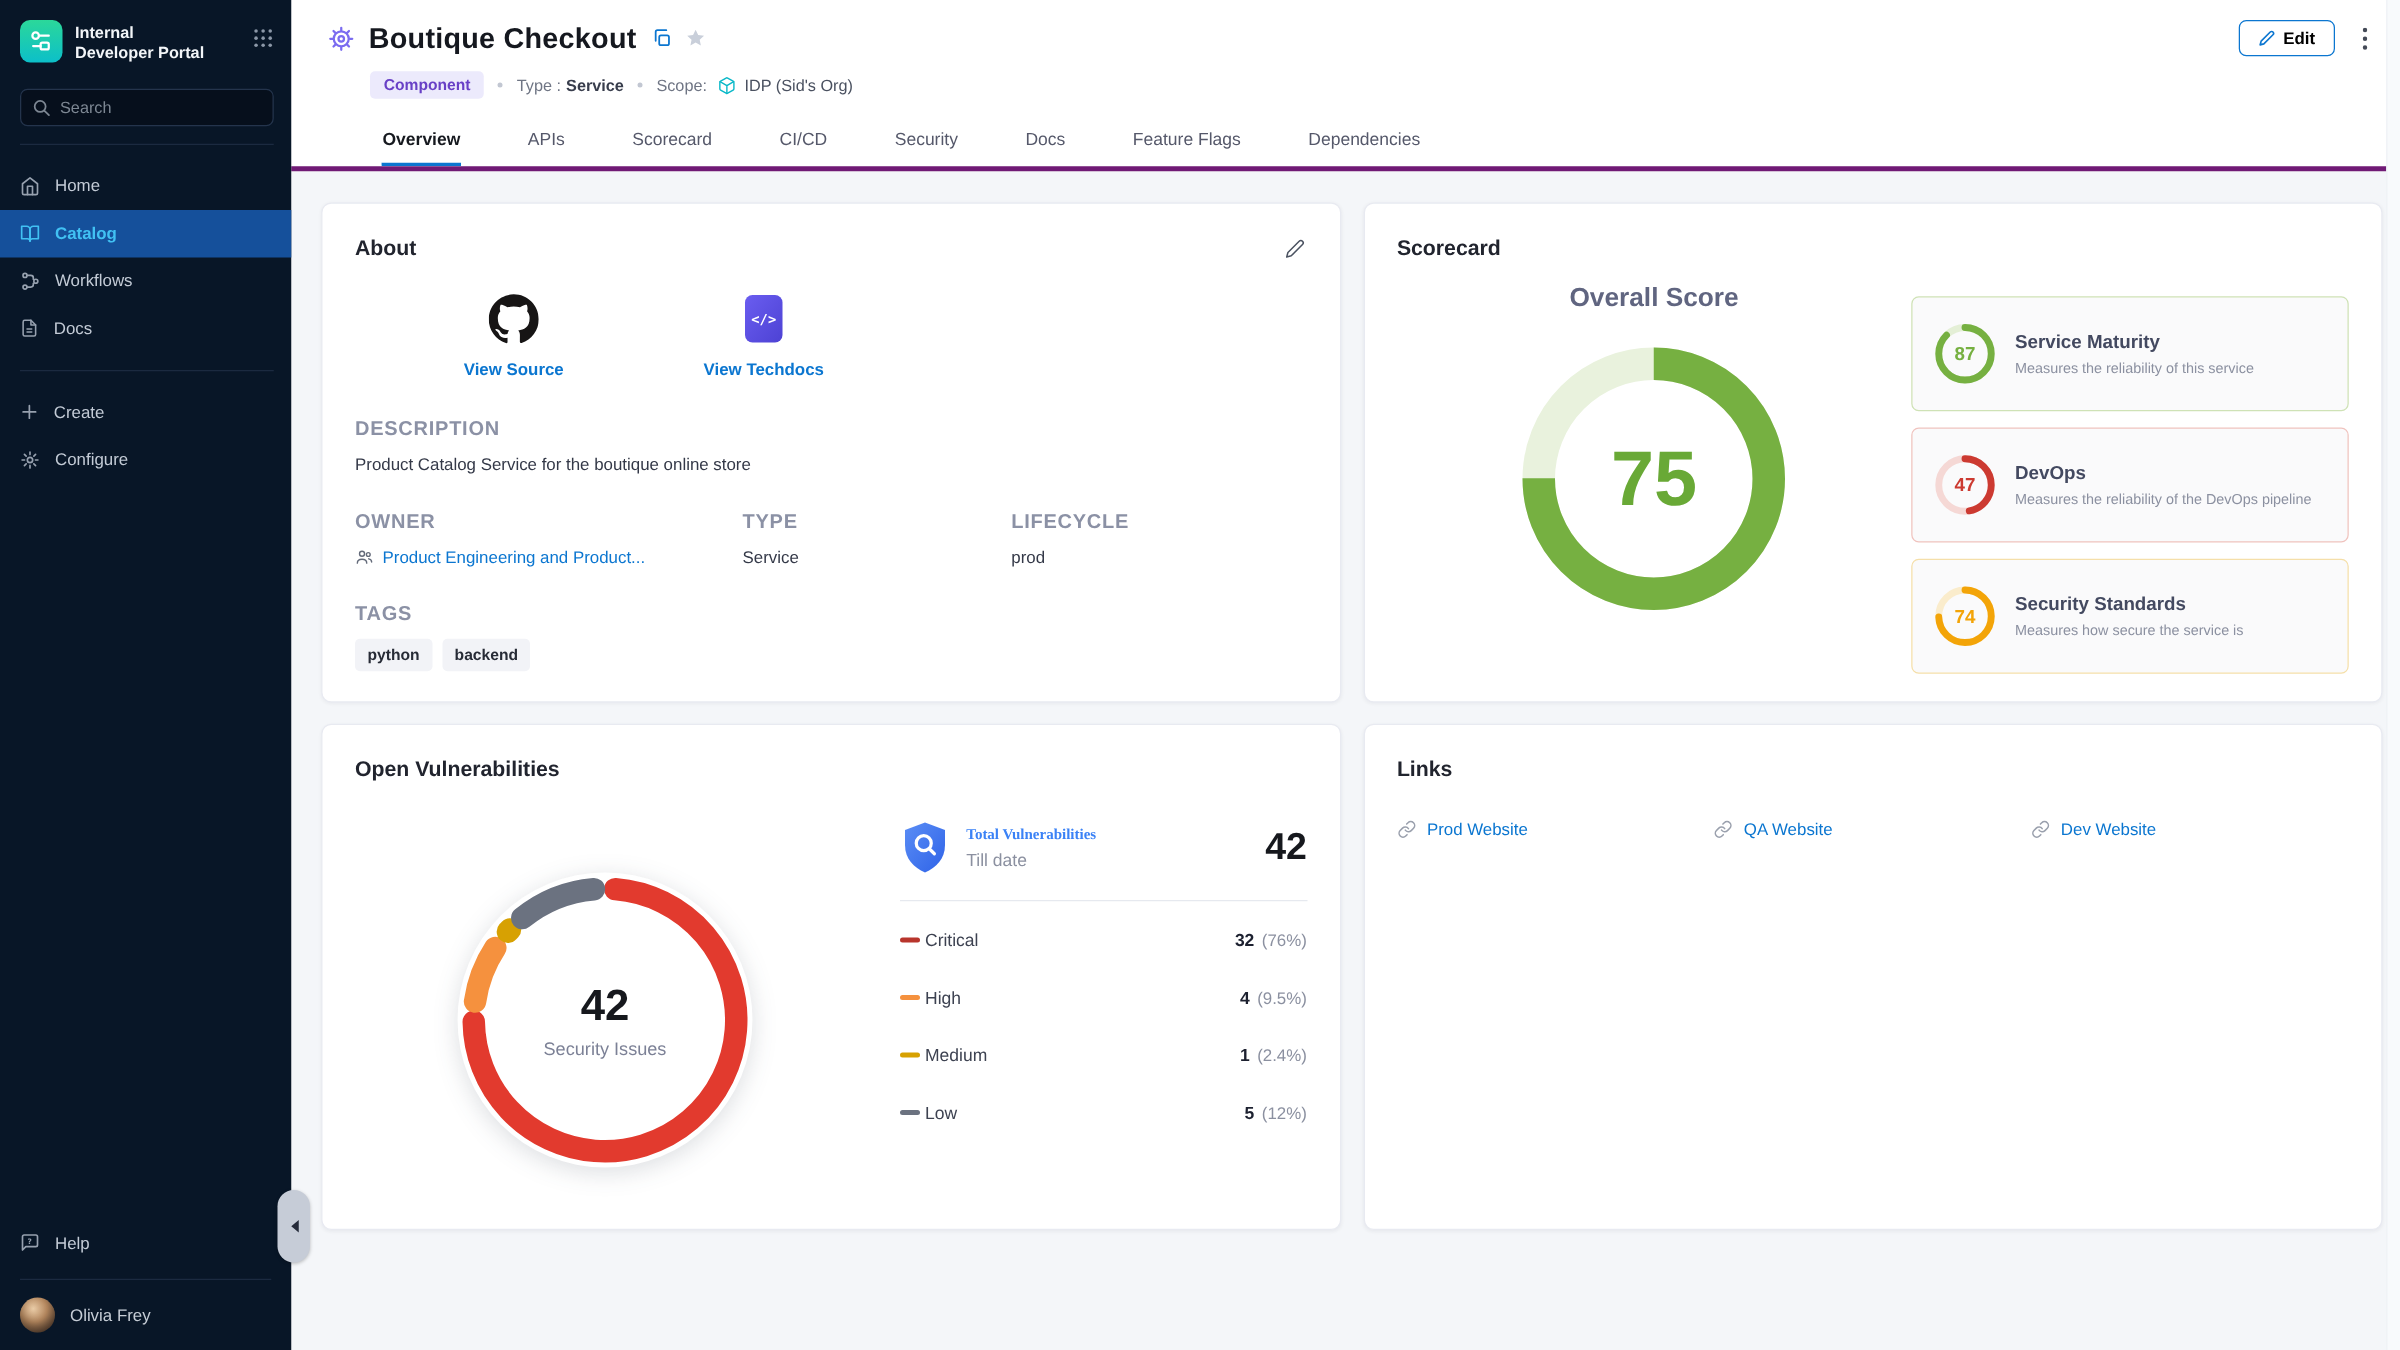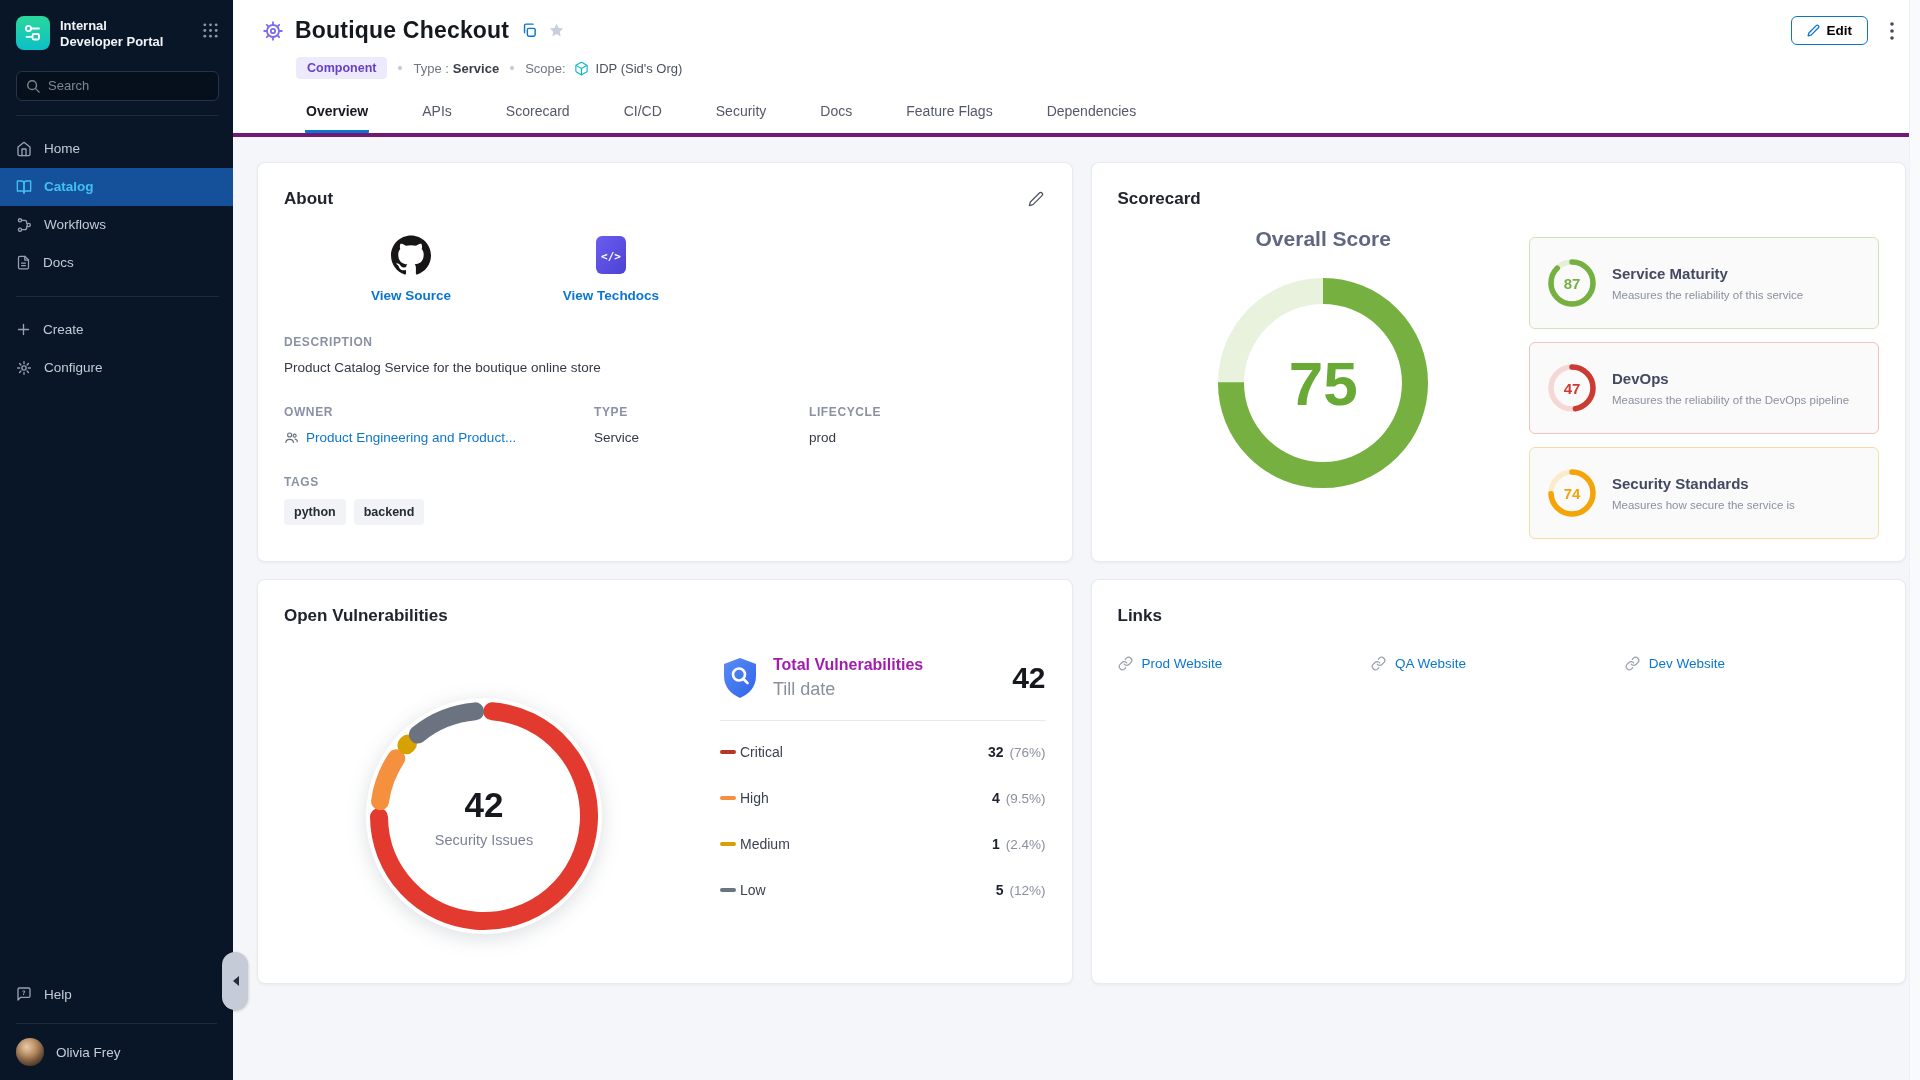--- a/index.html
+++ b/index.html
@@ -49,21 +49,21 @@
   .content { flex:1; padding:25px 14px 0 24px; display:grid; grid-template-columns:1fr 1fr; grid-template-rows:400px 405px; gap:17px 18px; overflow:hidden; }
   .card { background:#fff; border:1px solid #e8eaf1; border-radius:8px; box-shadow:0 1px 3px rgba(16,24,40,.05); padding:26px 26px; position:relative; }
   .card-title { font-size:17px; font-weight:700; color:#21242e; }
   .card-head { display:flex; align-items:flex-start; }
   .card-head .icon-btn { margin-left:auto; }
 
   
   .about-links { display:flex; padding-left:42px; margin-top:26px; gap:30px; }
   .about-link { width:170px; display:flex; flex-direction:column; align-items:center; cursor:pointer; }
   .about-link .lbl { margin-top:13px; color:#0b76d0; font-size:13.5px; font-weight:700; }
-  .sect-label { font-size:12px; font-weight:700; color:#8b91a5; letter-spacing:.6px; }
+  .sect-label { font-size:16px; font-weight:700; color:#8b91a5; letter-spacing:.6px; }
   .about-desc { margin-top:32px; }
   .about-desc .val { margin-top:11px; font-size:13.5px; color:#343948; }
   .about-grid { display:grid; grid-template-columns:310px 215px 1fr; margin-top:30px; row-gap:30px; }
   .about-grid .val { margin-top:11px; font-size:13.5px; color:#343948; display:flex; align-items:center; gap:7px; }
   .owner-link { color:#0b76d0; cursor:pointer; }
   .chips { display:flex; gap:8px; margin-top:10px; }
   .chip { background:#f2f3f7; border-radius:4px; padding:6px 10px; font-size:12.5px; font-weight:600; color:#272b36; cursor:pointer; }
 
   
   .score-body { display:flex; margin-top:2px; }
@@ -81,22 +81,22 @@
 
   
   .vuln-body { display:flex; margin-top:0; }
   .vuln-left { width:400px; display:flex; align-items:center; justify-content:center; padding-top:44px; }
   .vuln-donut-wrap { position:relative; width:292px; height:292px; }
   .vuln-center { position:absolute; inset:0; display:flex; flex-direction:column; align-items:center; justify-content:center; }
   .vuln-num { font-size:35px; font-weight:800; color:#16181d; }
   .vuln-center-label { font-size:14.5px; color:#7c8196; margin-top:7px; }
   .vuln-right { flex:1; padding:30px 0 0 36px; }
   .vuln-summary { display:flex; align-items:center; gap:13px; }
-  .vuln-summary .t { font-size:16px; font-weight:700; color:#a21caf; }
-  .vuln-summary .s { font-size:18px; color:#8b90a0; margin-top:5px; }
+  .vuln-summary .t { font-size:12px; font-weight:700; color:#3b82f6;font-family:Liberation Serif, serif; }
+  .vuln-summary .s { font-size:14px; color:#8b90a0; margin-top:5px; }
   .vuln-total { margin-left:auto; font-size:30px; font-weight:800; color:#16181d; }
   .vuln-divider { height:1px; background:#e6e9ef; margin:20px 0 8px; }
   .vuln-row { display:flex; align-items:center; height:46px; }
   .sev-dash { width:16px; height:4.5px; border-radius:2.5px; }
   .sev-label { font-size:14px; color:#3d4251; margin-left:4px; }
   .sev-right { margin-left:auto; display:flex; align-items:baseline; gap:6px; }
   .sev-count { font-size:14px; font-weight:800; color:#1d2130; }
   .sev-pct { font-size:13.5px; color:#8b90a0; }
 
   

